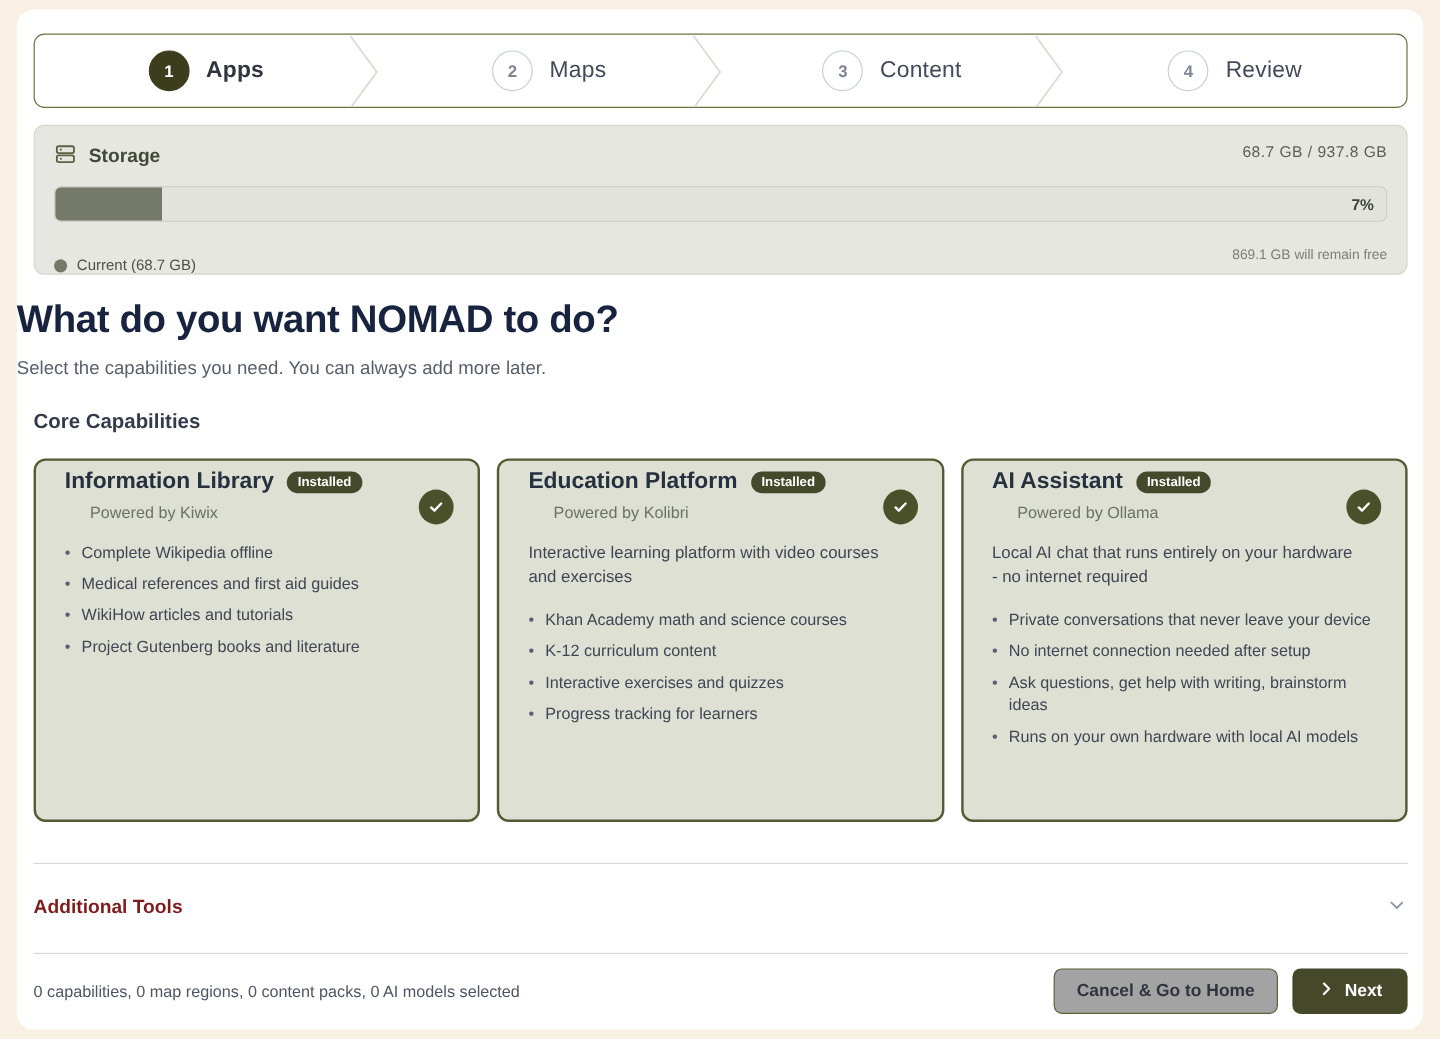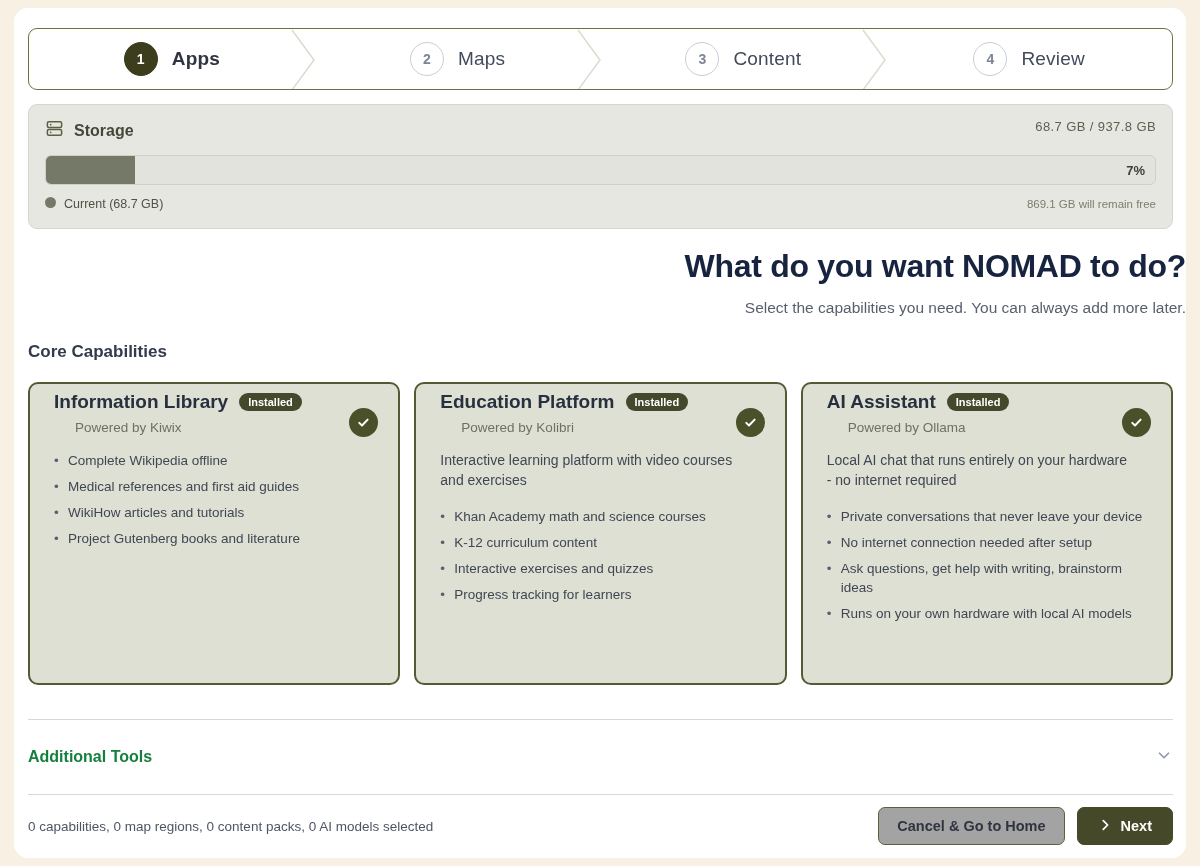--- a/index.html
+++ b/index.html
@@ -83,27 +83,27 @@
   }
   .bar-pct {
     position: absolute; right: 10px; top: 0; bottom: 0;
     display: flex; align-items: center;
     font-size: 13px; font-weight: 700; color: #3d4134;
   }
   .storage-foot {
     margin-top: 12px;
     display: flex; align-items: center; justify-content: space-between;
   }
-  .legend { display: flex; gap: 8px; }
+  .legend { display: flex; align-items: center; gap: 8px; margin-top: 17px; }
   .legend .dot { width: 11px; height: 11px; border-radius: 50%; background: #757a68; }
   .legend .txt { font-size: 12.5px; color: #4e5244; }
   .remain { font-size: 11.5px; color: #7b7f6f; }
 
   
-  .hero { position: absolute; left: 0; right: 0; top: 240px; text-align: right; }
+  .hero { position: absolute; left: 0; right: 0; top: 240px; text-align: left; }
   .hero h1 {
     font-size: 32px; font-weight: 700; color: #17233f; letter-spacing: -.3px;
   }
   .hero p { margin-top: 14px; font-size: 15.5px; color: #585f6c; }
 
   
   .section-title {
     position: absolute; left: 14px; top: 334px;
     font-size: 17px; font-weight: 600; color: #323a4c;
   }
@@ -155,21 +155,21 @@
   .hr {
     position: absolute; left: 14px; width: 1145px; height: 1px; background: #d9d9d3;
   }
   .hr.top { top: 711px; }
   .hr.bottom { top: 786px; }
   .addtools {
     position: absolute; left: 14px; top: 711px; width: 1145px; height: 75px;
     display: flex; align-items: center; justify-content: space-between;
     cursor: pointer;
   }
-  .addtools .lbl { font-size: 16px; font-weight: 600; color: #15803d; }
+  .addtools .lbl { font-size: 16px; font-weight: 600; color: #7f1d1d; }
 
   
   .footer {
     position: absolute; left: 14px; top: 786px; width: 1145px; height: 64px;
     display: flex; align-items: center; justify-content: space-between;
   }
   .summary { font-size: 13.5px; color: #4e5565; }
   .btns { display: flex; align-items: center; gap: 12px; }
   .btn {
     height: 38px; border-radius: 7px;

